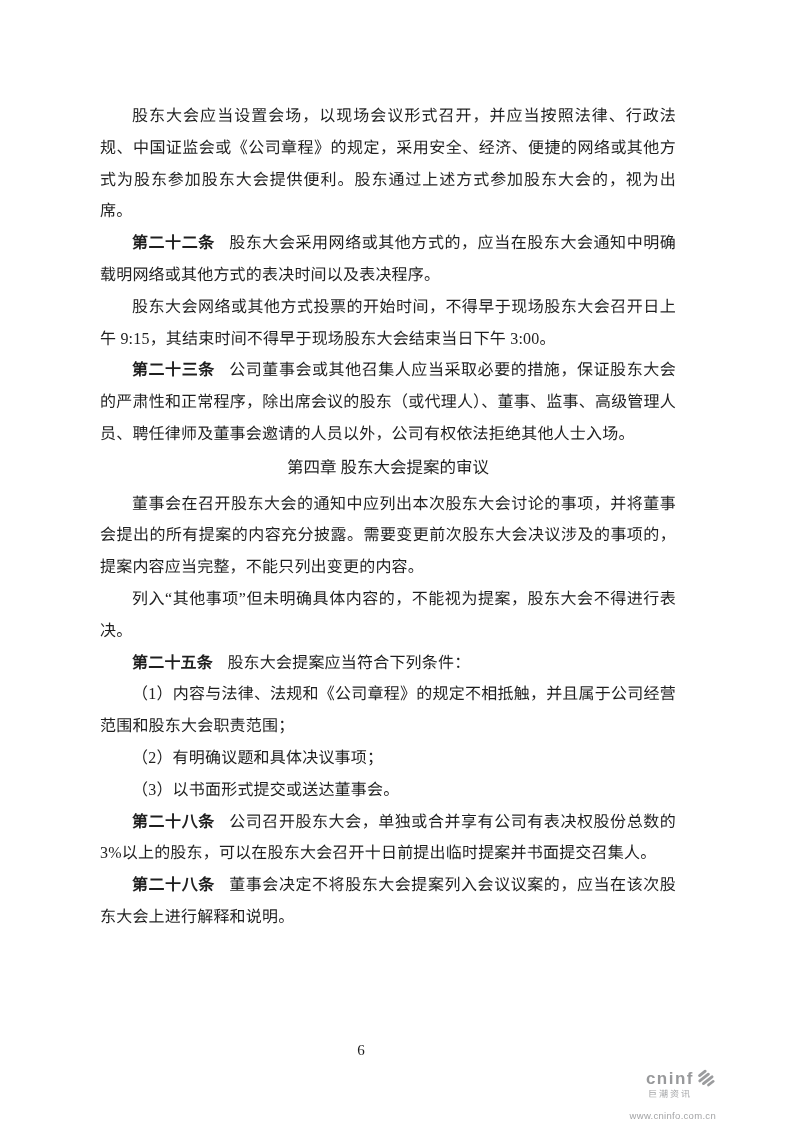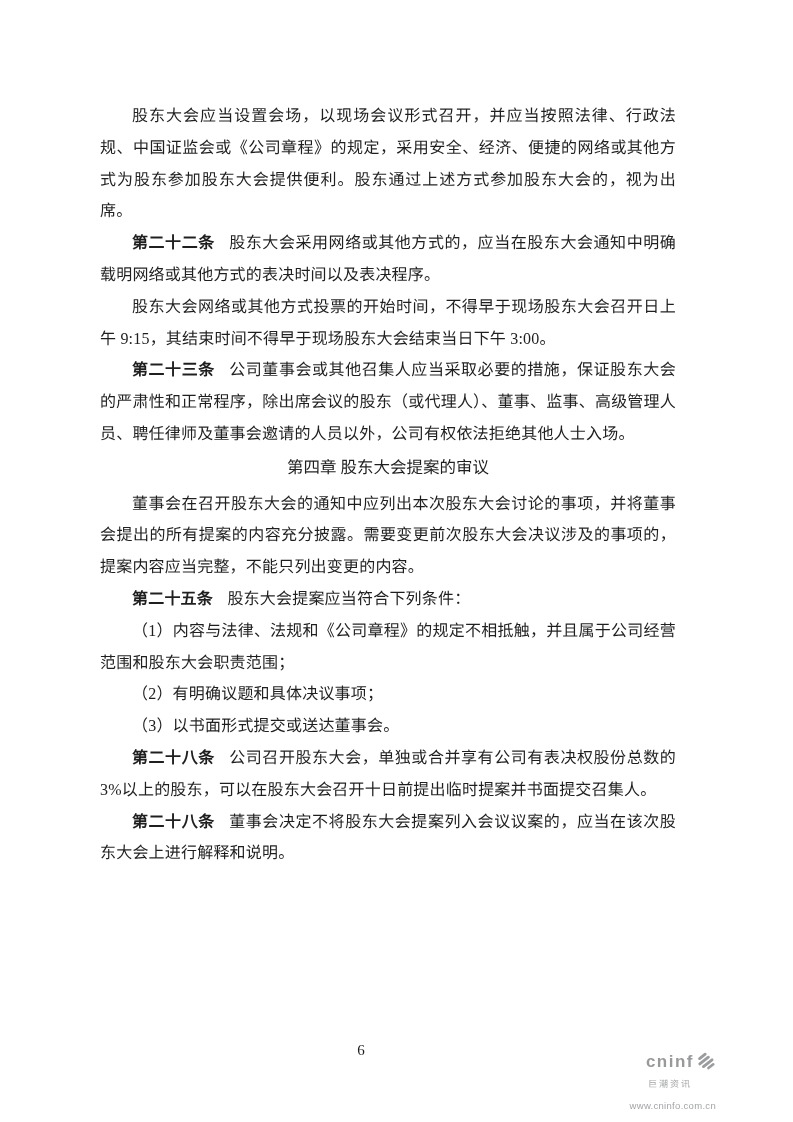--- a/index.html
+++ b/index.html
@@ -47,21 +47,21 @@
     top: 1042px;
     left: 0;
     width: 100%;
     text-align: center;
     font-size: 15px;
     color: #1f1f1f;
   }
   .watermark {
     position: absolute;
     right: 6px;
-    bottom: 10px;
+    bottom: 0;
     text-align: right;
     color: #a3a4a6;
     font-family: "Liberation Sans", "DejaVu Sans", sans-serif;
     line-height: 1.15;
   }
   .wm-top {
     display: flex;
     align-items: center;
     justify-content: flex-end;
     gap: 1px;
@@ -73,21 +73,21 @@
     color: #98999b;
   }
   .wm-icon {
     display: inline-flex;
     margin-left: 1px;
   }
   .wm-cn {
     font-size: 9px;
     letter-spacing: 2px;
     margin-right: 24px;
-    margin-top: 7px;
+    margin-top: 0;
     color: #a3a4a6;
   }
   .wm-url {
     font-size: 9.5px;
     letter-spacing: 0.3px;
     margin-top: 12px;
     color: #a3a4a6;
   }
 </style>
 </head>
@@ -95,20 +95,21 @@
 
 <div class="page">
 
   <main class="content" id="doc-body">
       <p class="para">股东大会应当设置会场，以现场会议形式召开，并应当按照法律、行政法规、中国证监会或《公司章程》的规定，采用安全、经济、便捷的网络或其他方式为股东参加股东大会提供便利。股东通过上述方式参加股东大会的，视为出席。</p>
       <p class="para"><b class="art-label">第二十二条</b><span>股东大会采用网络或其他方式的，应当在股东大会通知中明确载明网络或其他方式的表决时间以及表决程序。</span></p>
       <p class="para">股东大会网络或其他方式投票的开始时间，不得早于现场股东大会召开日上午 9:15，其结束时间不得早于现场股东大会结束当日下午 3:00。</p>
       <p class="para"><b class="art-label">第二十三条</b><span>公司董事会或其他召集人应当采取必要的措施，保证股东大会的严肃性和正常程序，除出席会议的股东（或代理人）、董事、监事、高级管理人员、聘任律师及董事会邀请的人员以外，公司有权依法拒绝其他人士入场。</span></p>
       <h2 class="chapter">第四章 股东大会提案的审议</h2>
       <p class="para">董事会在召开股东大会的通知中应列出本次股东大会讨论的事项，并将董事会提出的所有提案的内容充分披露。需要变更前次股东大会决议涉及的事项的，提案内容应当完整，不能只列出变更的内容。</p>
+      <p class="para">列入“其他事项”但未明确具体内容的，不能视为提案，股东大会不得进行表决。</p>
       <p class="para"><b class="art-label">第二十五条</b><span>股东大会提案应当符合下列条件：</span></p>
       <p class="para">（1）内容与法律、法规和《公司章程》的规定不相抵触，并且属于公司经营范围和股东大会职责范围；</p>
       <p class="para">（2）有明确议题和具体决议事项；</p>
       <p class="para">（3）以书面形式提交或送达董事会。</p>
       <p class="para"><b class="art-label">第二十八条</b><span>公司召开股东大会，单独或合并享有公司有表决权股份总数的3%以上的股东，可以在股东大会召开十日前提出临时提案并书面提交召集人。</span></p>
       <p class="para"><b class="art-label">第二十八条</b><span>董事会决定不将股东大会提案列入会议议案的，应当在该次股东大会上进行解释和说明。</span></p>
     </main>
 
   <div class="page-number">6</div>
 

